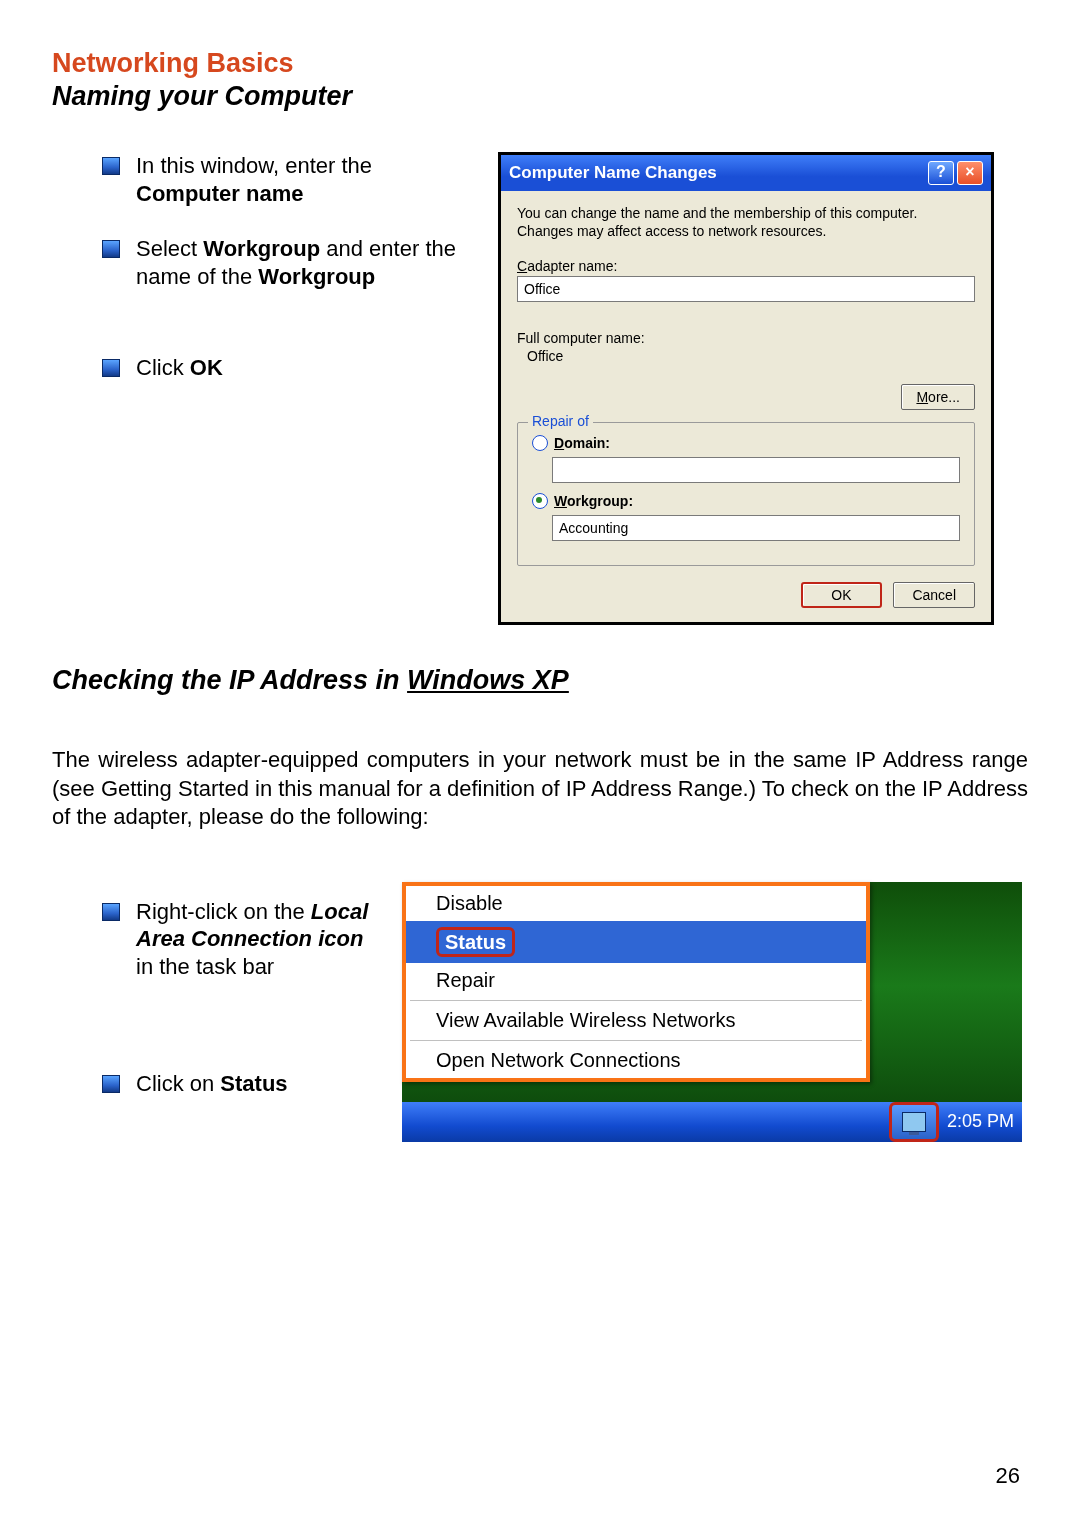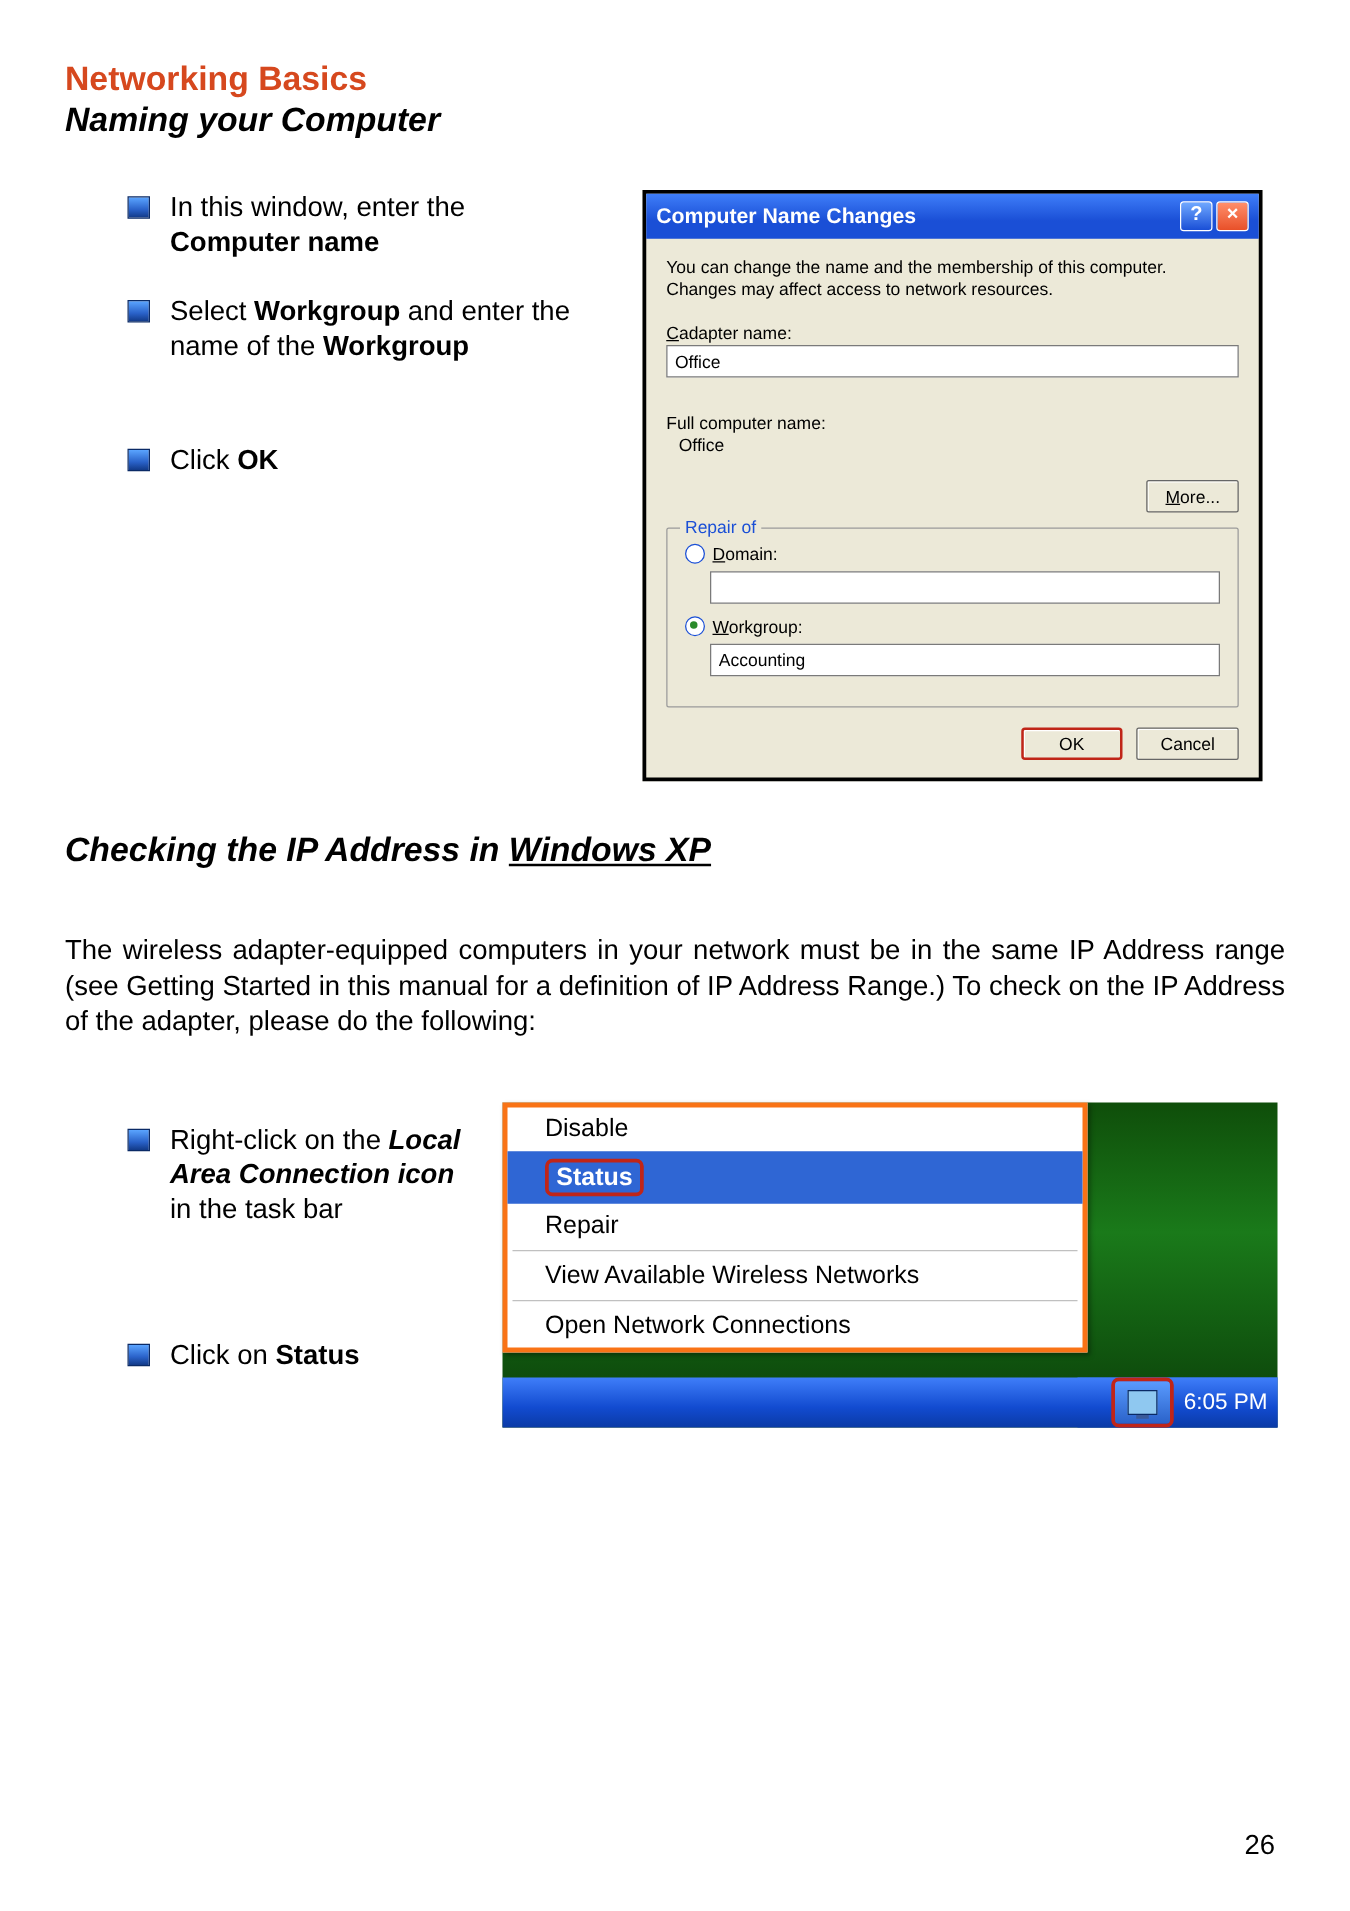--- a/index.html
+++ b/index.html
@@ -21,21 +21,21 @@
     margin: 0 0 2px 0;
   }
   .heading-sub {
     font-size: 27px;
     font-style: italic;
     font-weight: bold;
     margin: 0 0 40px 0;
   }
   .two-col {
     display: flex;
-    gap: 32px;
+    gap: 16px;
     align-items: flex-start;
   }
   .col-left {
     width: 430px;
   }
   .col-right {
     flex: 1;
   }
   ul.orange-bullets {
     list-style: none;
@@ -141,20 +141,21 @@
     background: #ece9d8;
     padding: 0 4px;
     font-size: 14px;
     color: #1a4fd6;
   }
   .xp-radio-row {
     display: flex;
     align-items: center;
     gap: 6px;
     margin-bottom: 4px;
+    font-weight: bold;
   }
   .xp-radio {
     width: 14px;
     height: 14px;
     border-radius: 50%;
     border: 1px solid #1a4fd6;
     background: #fff;
     position: relative;
     flex-shrink: 0;
   }
@@ -401,21 +402,21 @@
     </div>
 
     <div class="col-b-right">
       <div class="ctx-wrap">
         <div class="ctx-bg"></div>
         <div class="tray-bg"></div>
         <div class="taskbar">
           <div class="tray-icon-box">
             <div class="tray-monitor"></div>
           </div>
-          <span class="tray-time">6:05 PM</span>
+          <span class="tray-time">2:05 PM</span>
         </div>
         <div class="ctx-menu ctx-overlap">
           <div class="ctx-item">Disable</div>
           <div class="ctx-item status">
             <span class="hl">Status</span>
           </div>
           <div class="ctx-item">Repair</div>
           <div class="ctx-sep"></div>
           <div class="ctx-item">View Available Wireless Networks</div>
           <div class="ctx-sep"></div>

